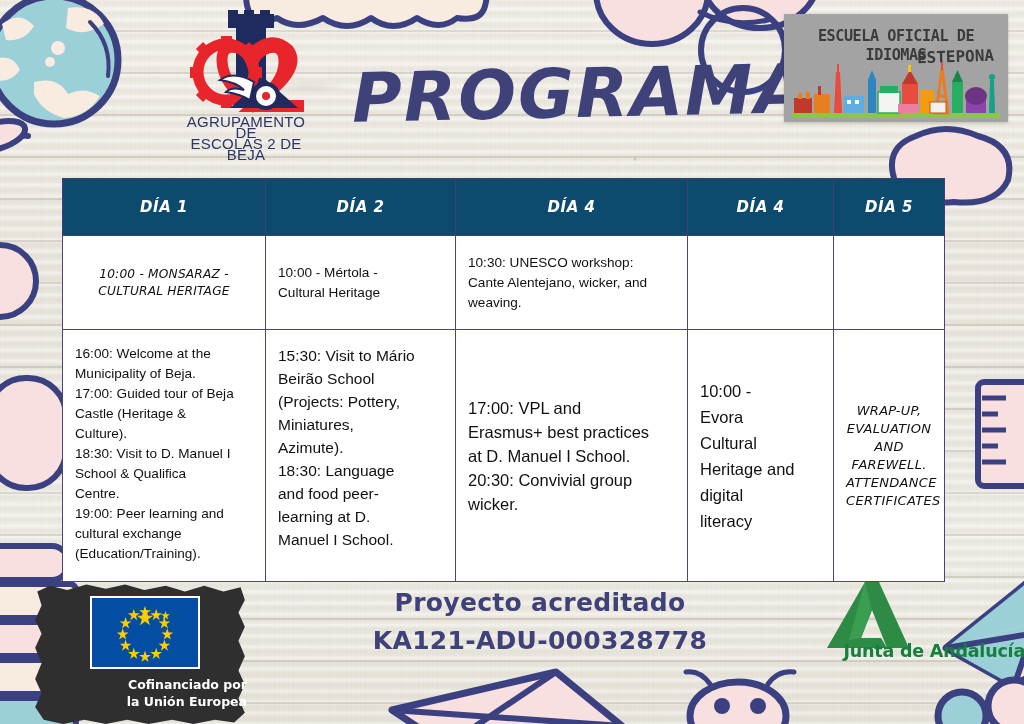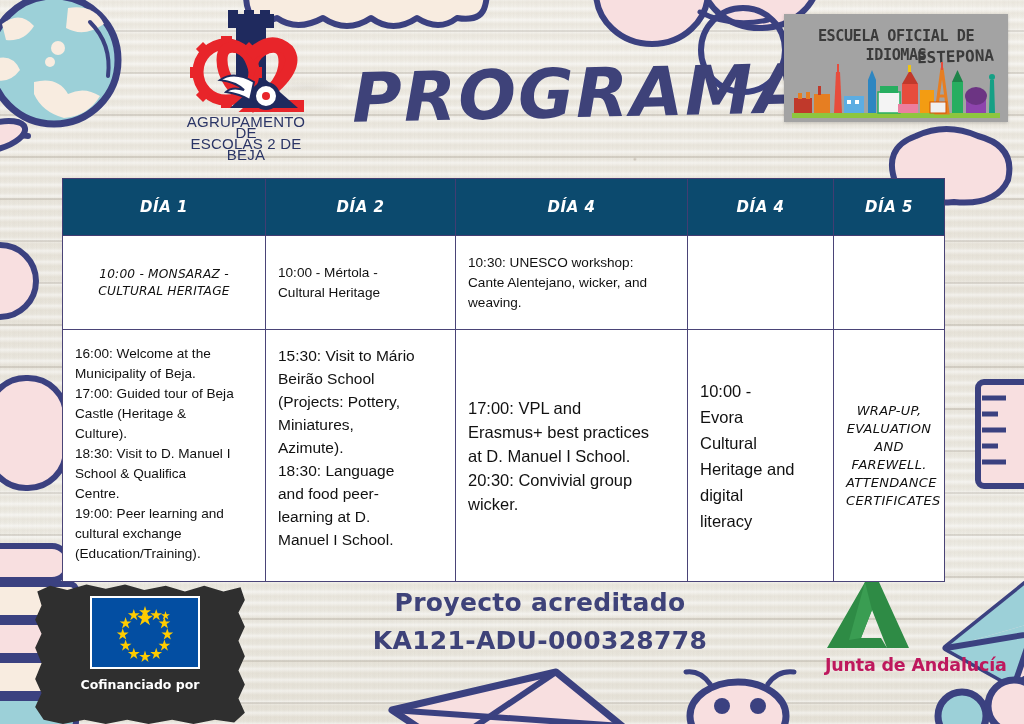--- a/index.html
+++ b/index.html
@@ -166,32 +166,32 @@
       85% 97%, 75% 100%, 65% 97%, 54% 100%, 44% 97%, 34% 100%,
       24% 97%, 14% 100%, 5% 97%, 1% 88%, 4% 78%, 1% 68%, 4% 57%,
       1% 46%, 4% 36%, 1% 26%, 4% 16%);
   }
   .eu-flag {
     position:absolute; left:57px; top:13px; width:110px; height:73px;
     background:#034ea2; border:2px solid #ffffff;
   }
   .eu-caption {
     position:absolute; left:0; top:93px; width:214px;
-    text-align:center; color:#ffffff;
+    text-align:right; color:#ffffff;
     font-family:"DejaVu Sans", sans-serif;
     font-weight:bold; font-size:12.5px; line-height:17px;
   }
 
   
   .junta { position:absolute; left:825px; top:580px; width:200px; height:105px; }
   .junta-text {
-    position:absolute; left:0; top:75px; width:200px;
-    color:#be185d;
-    font-family:"DejaVu Sans", sans-serif;
-    font-weight:bold; font-size:17.5px; letter-spacing:-0.2px;
+    position:absolute; left:0; top:61px; width:200px;
+    color:#15803d;
+    font-family:"DejaVu Sans", sans-serif;
+    font-weight:bold; font-size:17.5px; letter-spacing:-0.2px;text-align:right;
   }
 </style>
 </head>
 <body>
 
 <div class="poster">
 
   <div class="wood"></div>
 
   <div class="doodle" style="left:-28px; top:-10px;">
@@ -496,20 +496,21 @@
           <polygon points="41.8,49.7 43.2,54 47.7,54 44,56.7 45.4,61 41.8,58.3 38.2,61 39.6,56.7 35.9,54 40.4,54"></polygon>
           <polygon points="33.6,41.5 35,45.8 39.5,45.8 35.8,48.5 37.2,52.8 33.6,50.1 30,52.8 31.4,48.5 27.7,45.8 32.2,45.8"></polygon>
           <polygon points="30.7,30.3 32.1,34.6 36.6,34.6 32.9,37.3 34.3,41.6 30.7,38.9 27.1,41.6 28.5,37.3 24.8,34.6 29.3,34.6"></polygon>
           <polygon points="33.6,19.1 35,23.4 39.5,23.4 35.8,26.1 37.2,30.4 33.6,27.7 30,30.4 31.4,26.1 27.7,23.4 32.2,23.4"></polygon>
           <polygon points="41.8,10.9 43.2,15.2 47.7,15.2 44,17.9 45.4,22.2 41.8,19.5 38.2,22.2 39.6,17.9 35.9,15.2 40.4,15.2"></polygon>
         </g>
       </svg>
     </div>
     <div class="eu-caption">
       <div>Cofinanciado por</div>
+      <div>la Unión Europea</div>
     </div>
   </div>
 
   <div class="junta">
     <svg width="86" height="72" viewBox="0 0 86 72">
       <path d="M40 2 L54 2 L84 68 L62 68 L47 30 L36 58 L56 58 L62 68 L2 68 Z" fill="#2e8b45"></path>
       <path d="M40 2 L47 30 L36 58 L24 60 Z" fill="#3a9d52"></path>
     </svg>
     <div class="junta-text">Junta de Andalucía</div>
   </div>

